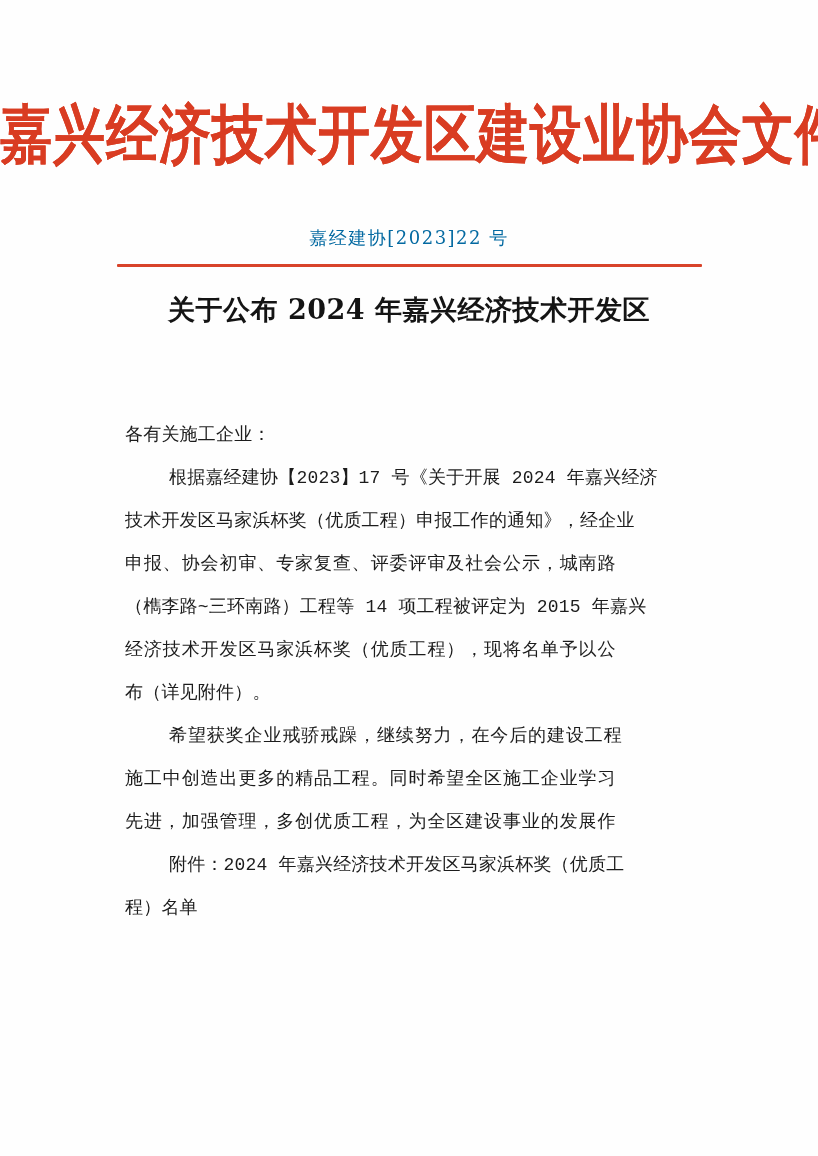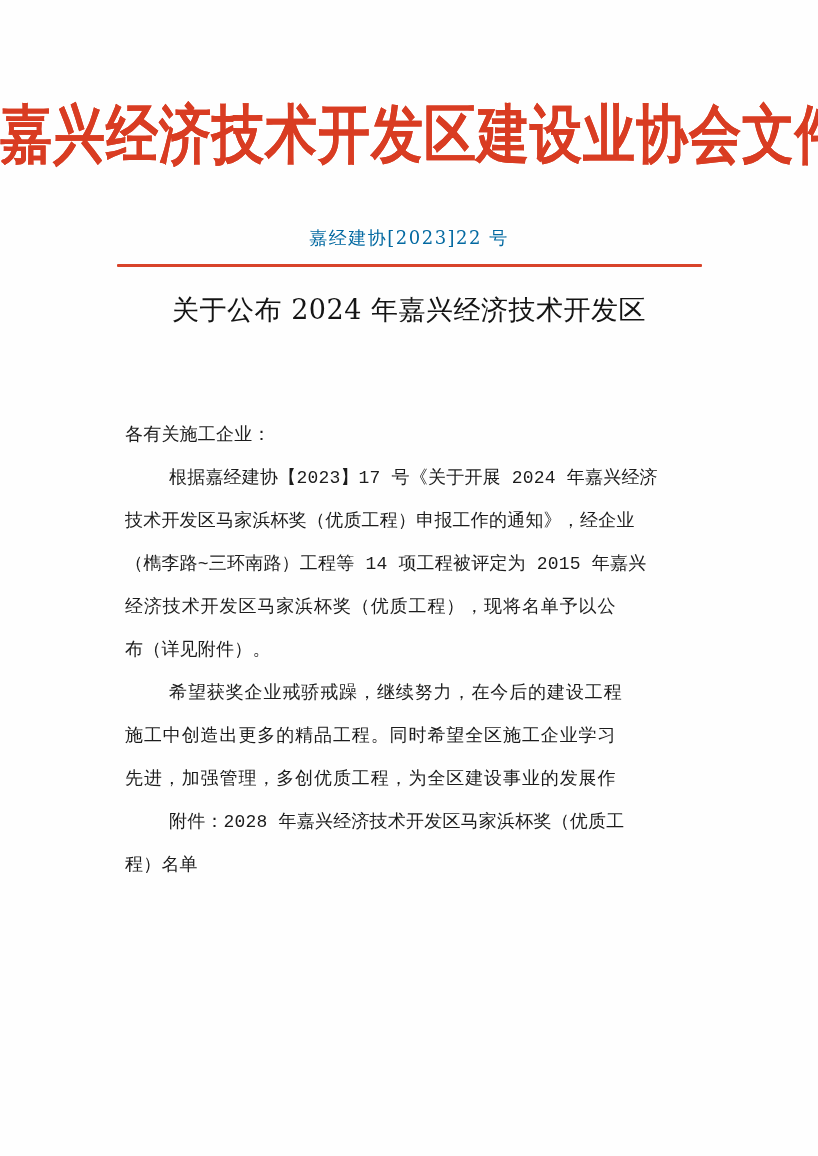--- a/index.html
+++ b/index.html
@@ -71,21 +71,21 @@
   
   .doc-title {
     position: absolute;
     left: 110px;
     width: 598px;
     top: 289px;
     text-align: center;
   }
   .doc-title-line {
     font-family: "DejaVu Serif", "Liberation Serif", serif;
-    font-weight: normal;
+    font-weight: bold;
     font-size: 27px;
     line-height: 42px;
     letter-spacing: 0.5px;
     color: #141414;
     white-space: nowrap;
   }
 
   
   .body-block {
     position: absolute;
@@ -125,26 +125,27 @@
   <div class="doc-title">
     <div class="doc-title-line">关于公布 2024 年嘉兴经济技术开发区</div>
   </div>
 
   <div class="body-block">
 
     <div class="body-line">各有关施工企业：</div>
 
     <div class="body-line indent">根据嘉经建协【2023】17 号《关于开展 2024 年嘉兴经济</div>
     <div class="body-line">技术开发区马家浜杯奖（优质工程）申报工作的通知》，经企业</div>
+    <div class="body-line spaced">申报、协会初审、专家复查、评委评审及社会公示，城南路</div>
     <div class="body-line">（檇李路~三环南路）工程等 14 项工程被评定为 2015 年嘉兴</div>
     <div class="body-line spaced">经济技术开发区马家浜杯奖（优质工程），现将名单予以公</div>
     <div class="body-line">布（详见附件）。</div>
 
     <div class="body-line indent spaced">希望获奖企业戒骄戒躁，继续努力，在今后的建设工程</div>
     <div class="body-line spaced">施工中创造出更多的精品工程。同时希望全区施工企业学习</div>
     <div class="body-line spaced">先进，加强管理，多创优质工程，为全区建设事业的发展作</div>
 
-    <div class="body-line indent">附件：2028 年嘉兴经济技术开发区马家浜杯奖（优质工</div>
+    <div class="body-line indent">附件：2024 年嘉兴经济技术开发区马家浜杯奖（优质工</div>
     <div class="body-line">程）名单</div>
 
   </div>
 
 </div>
 
 </body></html>

